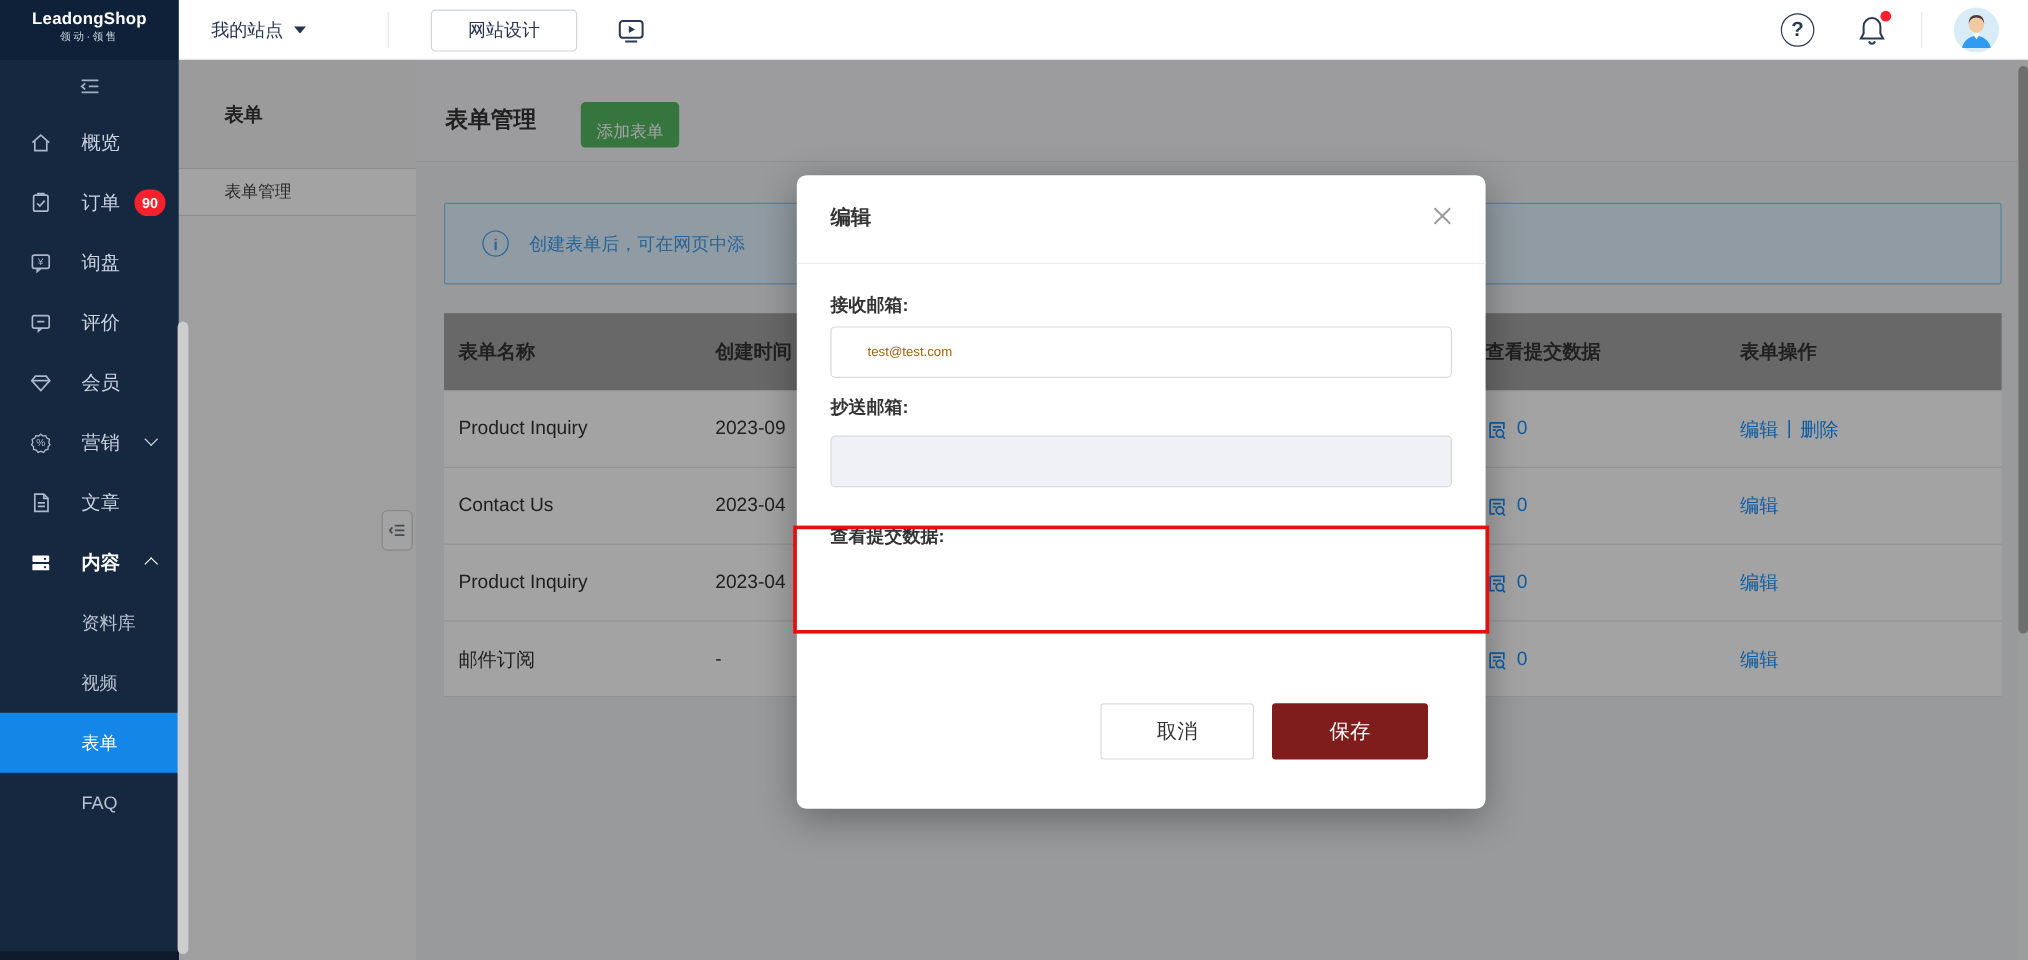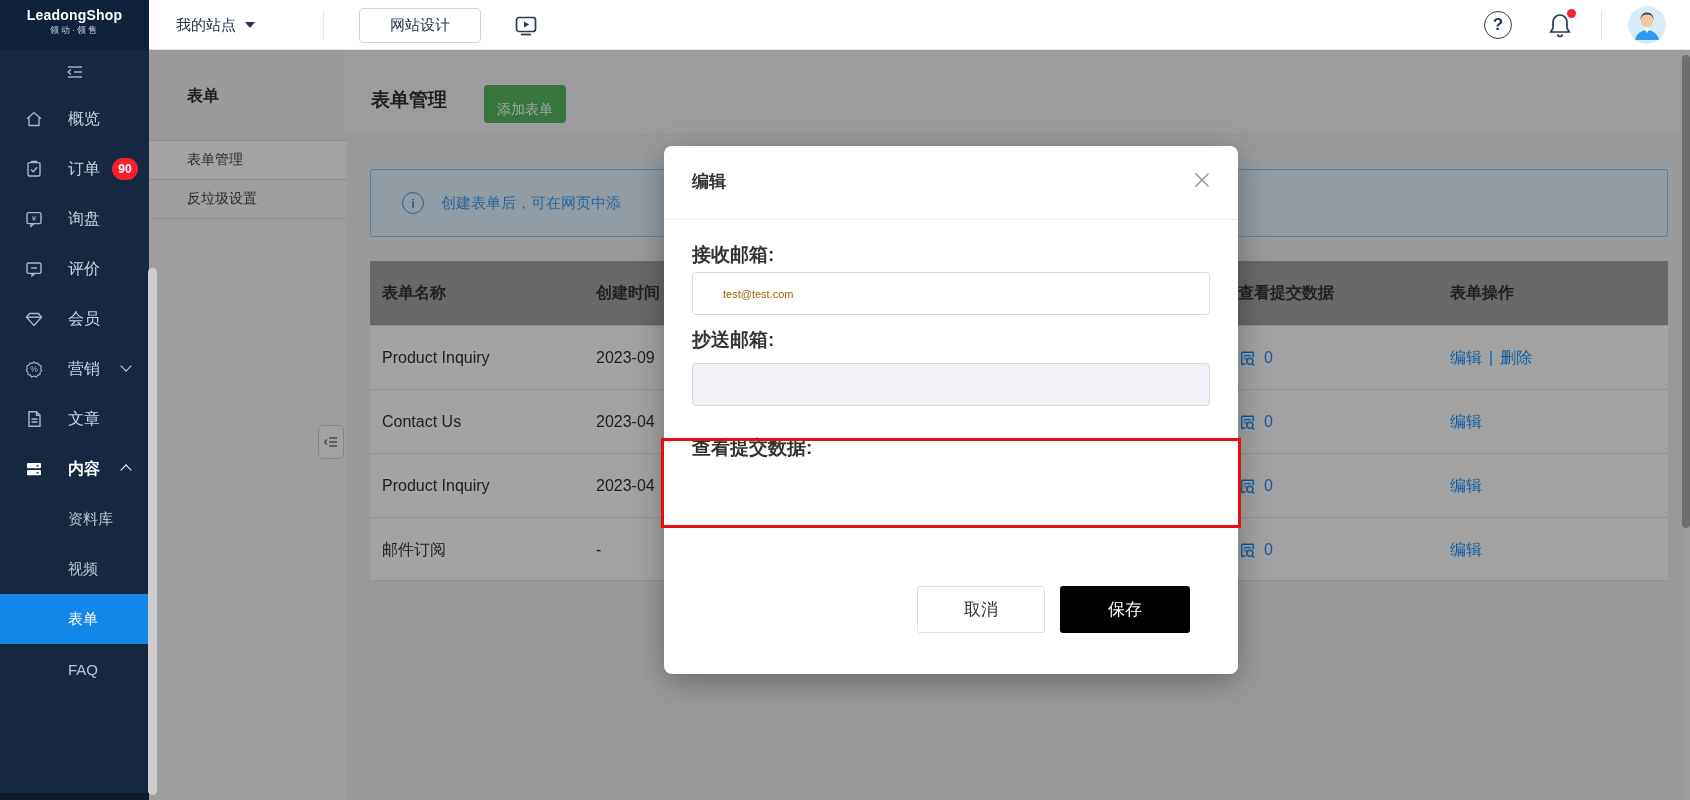--- a/index.html
+++ b/index.html
@@ -99,40 +99,40 @@
   .overlay { position:absolute; left:149px; top:50px; width:1541px; height:750px;
     background:rgba(0,0,0,0.36); z-index:50; }
 
   
   .modal { position:absolute; left:664px; top:146px; width:574px; height:528px; background:#fff;
     border-radius:8px; box-shadow:0 8px 32px rgba(0,0,0,.32); z-index:70; }
   .modal-title { position:absolute; left:28px; top:24px; font-size:17px; font-weight:bold; color:#333; }
   .modal-close { position:absolute; right:26px; top:24px; width:20px; height:20px; cursor:pointer; }
   .modal-divider { position:absolute; left:0; top:73px; width:100%; border-top:1px solid #ececec; }
   .modal-body { position:absolute; left:28px; right:28px; top:73px; }
-  .f-label { margin-top:26px; font-size:19px; font-weight:bold; color:#333; line-height:20px; }
+  .f-label { margin-top:26px; font-size:15px; font-weight:bold; color:#333; line-height:20px; }
   .f-label.l2 { margin-top:15px; }
   .f-label.l3 { margin-top:32px; }
   .f-input { margin-top:7px; width:100%; height:43px; border:1px solid #d9d9d9; border-radius:4px;
     padding:0 30px; font-size:11px; color:#a16207; background:#fff; outline:none;
     font-family:"Liberation Sans","DejaVu Sans",sans-serif; }
   .f-input.cc { margin-top:13px; background:#eff1f6; }
   .radio-row { margin-top:10px; display:flex; align-items:center; height:24px; }
   .radio-opt { display:flex; align-items:center; margin-right:12px; cursor:pointer; }
   .radio { width:17px; height:17px; border-radius:50%; border:1.6px solid #8c8c8c; background:#fff;
     display:inline-block; position:relative; }
   .radio.checked { border:2px solid #1677ff; }
   .radio.checked::after { content:""; position:absolute; inset:2px; border-radius:50%; background:#1677ff; }
   .radio-label { font-size:15px; color:#333; margin-left:3px; }
   .captcha-annotation { position:absolute; left:-3px; right:-3px; top:292px; height:90px;
     border:3px solid #e60e0e; z-index:90; pointer-events:none; }
   .modal-footer { position:absolute; right:48px; bottom:41px; display:flex; gap:15px; }
   .btn-cancel { width:128px; height:47px; background:#fff; border:1px solid #dcdcdc; border-radius:3px;
     font-size:17px; color:#333; cursor:pointer; }
-  .btn-save { width:130px; height:47px; background:#000000; border:none; border-radius:3px;
+  .btn-save { width:130px; height:47px; background:#7f1d1d; border:none; border-radius:3px;
     font-size:17px; color:#fff; cursor:pointer; }
 
   svg { display:block; }
 </style>
 </head>
 <body>
 
 <div class="topbar">
   <div class="logo-block">
     <div class="logo-name">LeadongShop</div>
@@ -270,23 +270,20 @@
   <div class="sidebar-bottom-strip"></div>
 </div>
 <div class="side-scroll-thumb"></div>
 
 <div class="panel">
   <div class="panel-head">
     <div class="panel-title">表单</div>
   </div>
   <div class="panel-item active">
     <span class="panel-item-label">表单管理</span>
-  </div>
-  <div class="panel-item">
-    <span class="panel-item-label">反垃圾设置</span>
   </div>
   <div class="collapse-handle">
     <svg width="16" height="16" viewBox="0 0 16 16" fill="none" stroke="#6b7480" stroke-width="1.4">
       <path d="M6 4 H14 M6 8 H14 M6 12 H14"></path>
         <path d="M4 5.5 L1.8 8 L4 10.5"></path>
     </svg>
   </div>
 </div>
 
 <div class="main">

